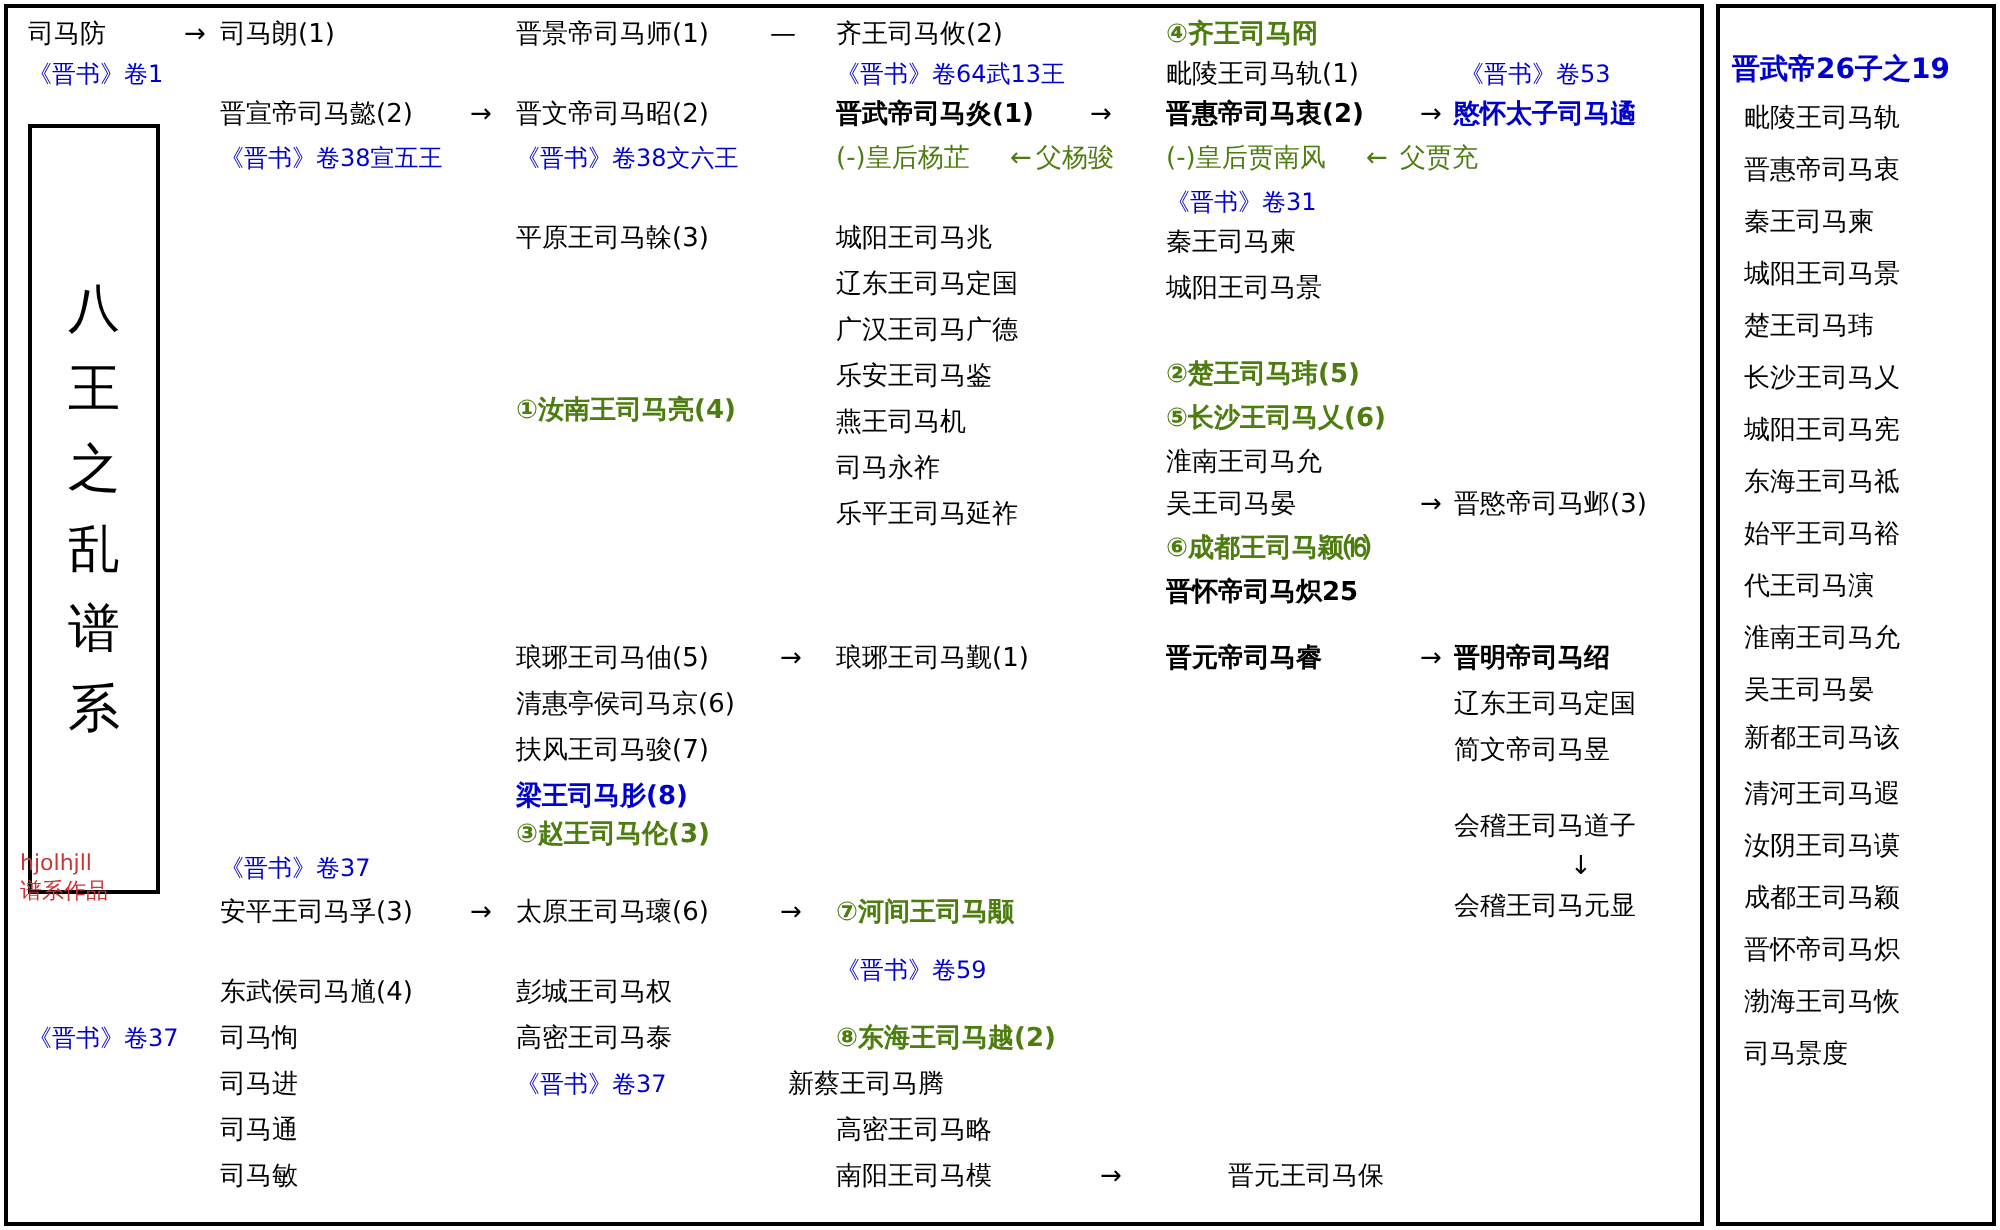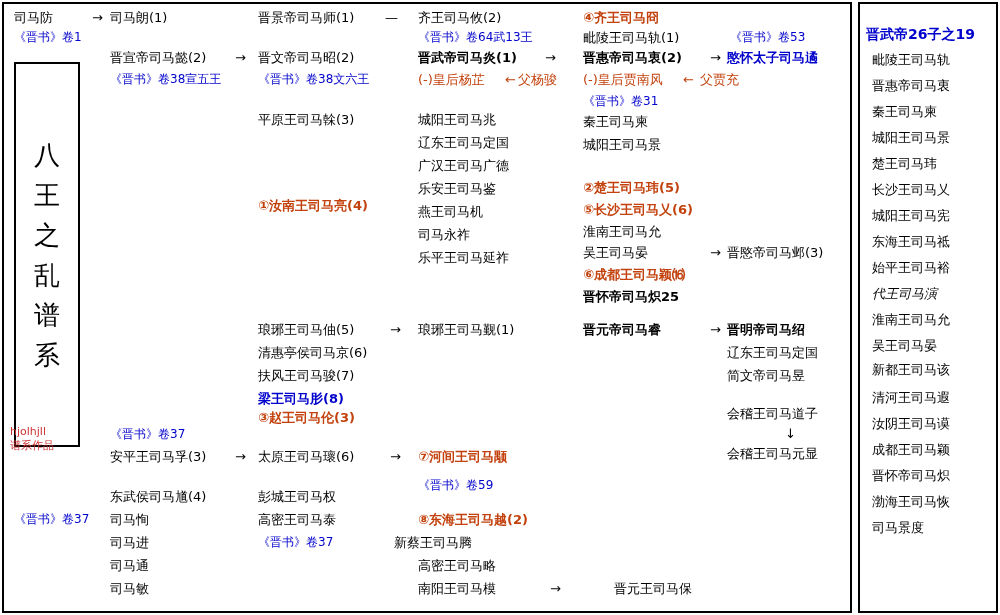--- a/index.html
+++ b/index.html
@@ -12,21 +12,21 @@
     overflow:hidden;
     position:relative;
   }
   .frame{
     position:absolute;border:2px solid #000;box-sizing:border-box;
   }
   #main-frame{left:2px;top:2px;width:850px;height:611px;}
   #right-frame{left:858px;top:2px;width:140px;height:611px;}
   .cell{position:absolute;white-space:nowrap;line-height:19px;}
   .blue{color:#0000cc;}
-  .red{color:#c2410c;}
+  .red{color:#4d7c0f;}
   .bold{font-weight:bold;}
   .small{font-size:12px;}
   .titlebox{
     position:absolute;left:14px;top:62px;width:66px;height:385px;
     border:2px solid #000;box-sizing:border-box;
     display:flex;flex-direction:column;align-items:center;justify-content:center;
   }
   .titlebox span{
     display:block;font-size:26px;line-height:40px;font-weight:normal;
     font-family:"DejaVu Serif","Liberation Serif",serif;
@@ -59,21 +59,21 @@
 <div id="right-list">
     <div class="rt-item" style="top: 50px;">毗陵王司马轨</div>
     <div class="rt-item" style="top: 76px;">晋惠帝司马衷</div>
     <div class="rt-item" style="top: 102px;">秦王司马柬</div>
     <div class="rt-item" style="top: 128px;">城阳王司马景</div>
     <div class="rt-item" style="top: 154px;">楚王司马玮</div>
     <div class="rt-item" style="top: 180px;">长沙王司马乂</div>
     <div class="rt-item" style="top: 206px;">城阳王司马宪</div>
     <div class="rt-item" style="top: 232px;">东海王司马祗</div>
     <div class="rt-item" style="top: 258px;">始平王司马裕</div>
-    <div class="rt-item" style="top: 284px; font-style: italic;">代王司马演</div>
+    <div class="rt-item" style="top: 284px;">代王司马演</div>
     <div class="rt-item" style="top: 310px;">淮南王司马允</div>
     <div class="rt-item" style="top: 336px;">吴王司马晏</div>
     <div class="rt-item" style="top: 360px;">新都王司马该</div>
     <div class="rt-item" style="top: 388px;">清河王司马遐</div>
     <div class="rt-item" style="top: 414px;">汝阴王司马谟</div>
     <div class="rt-item" style="top: 440px;">成都王司马颖</div>
     <div class="rt-item" style="top: 466px;">晋怀帝司马炽</div>
     <div class="rt-item" style="top: 492px;">渤海王司马恢</div>
     <div class="rt-item" style="top: 518px;">司马景度</div>
   </div>

